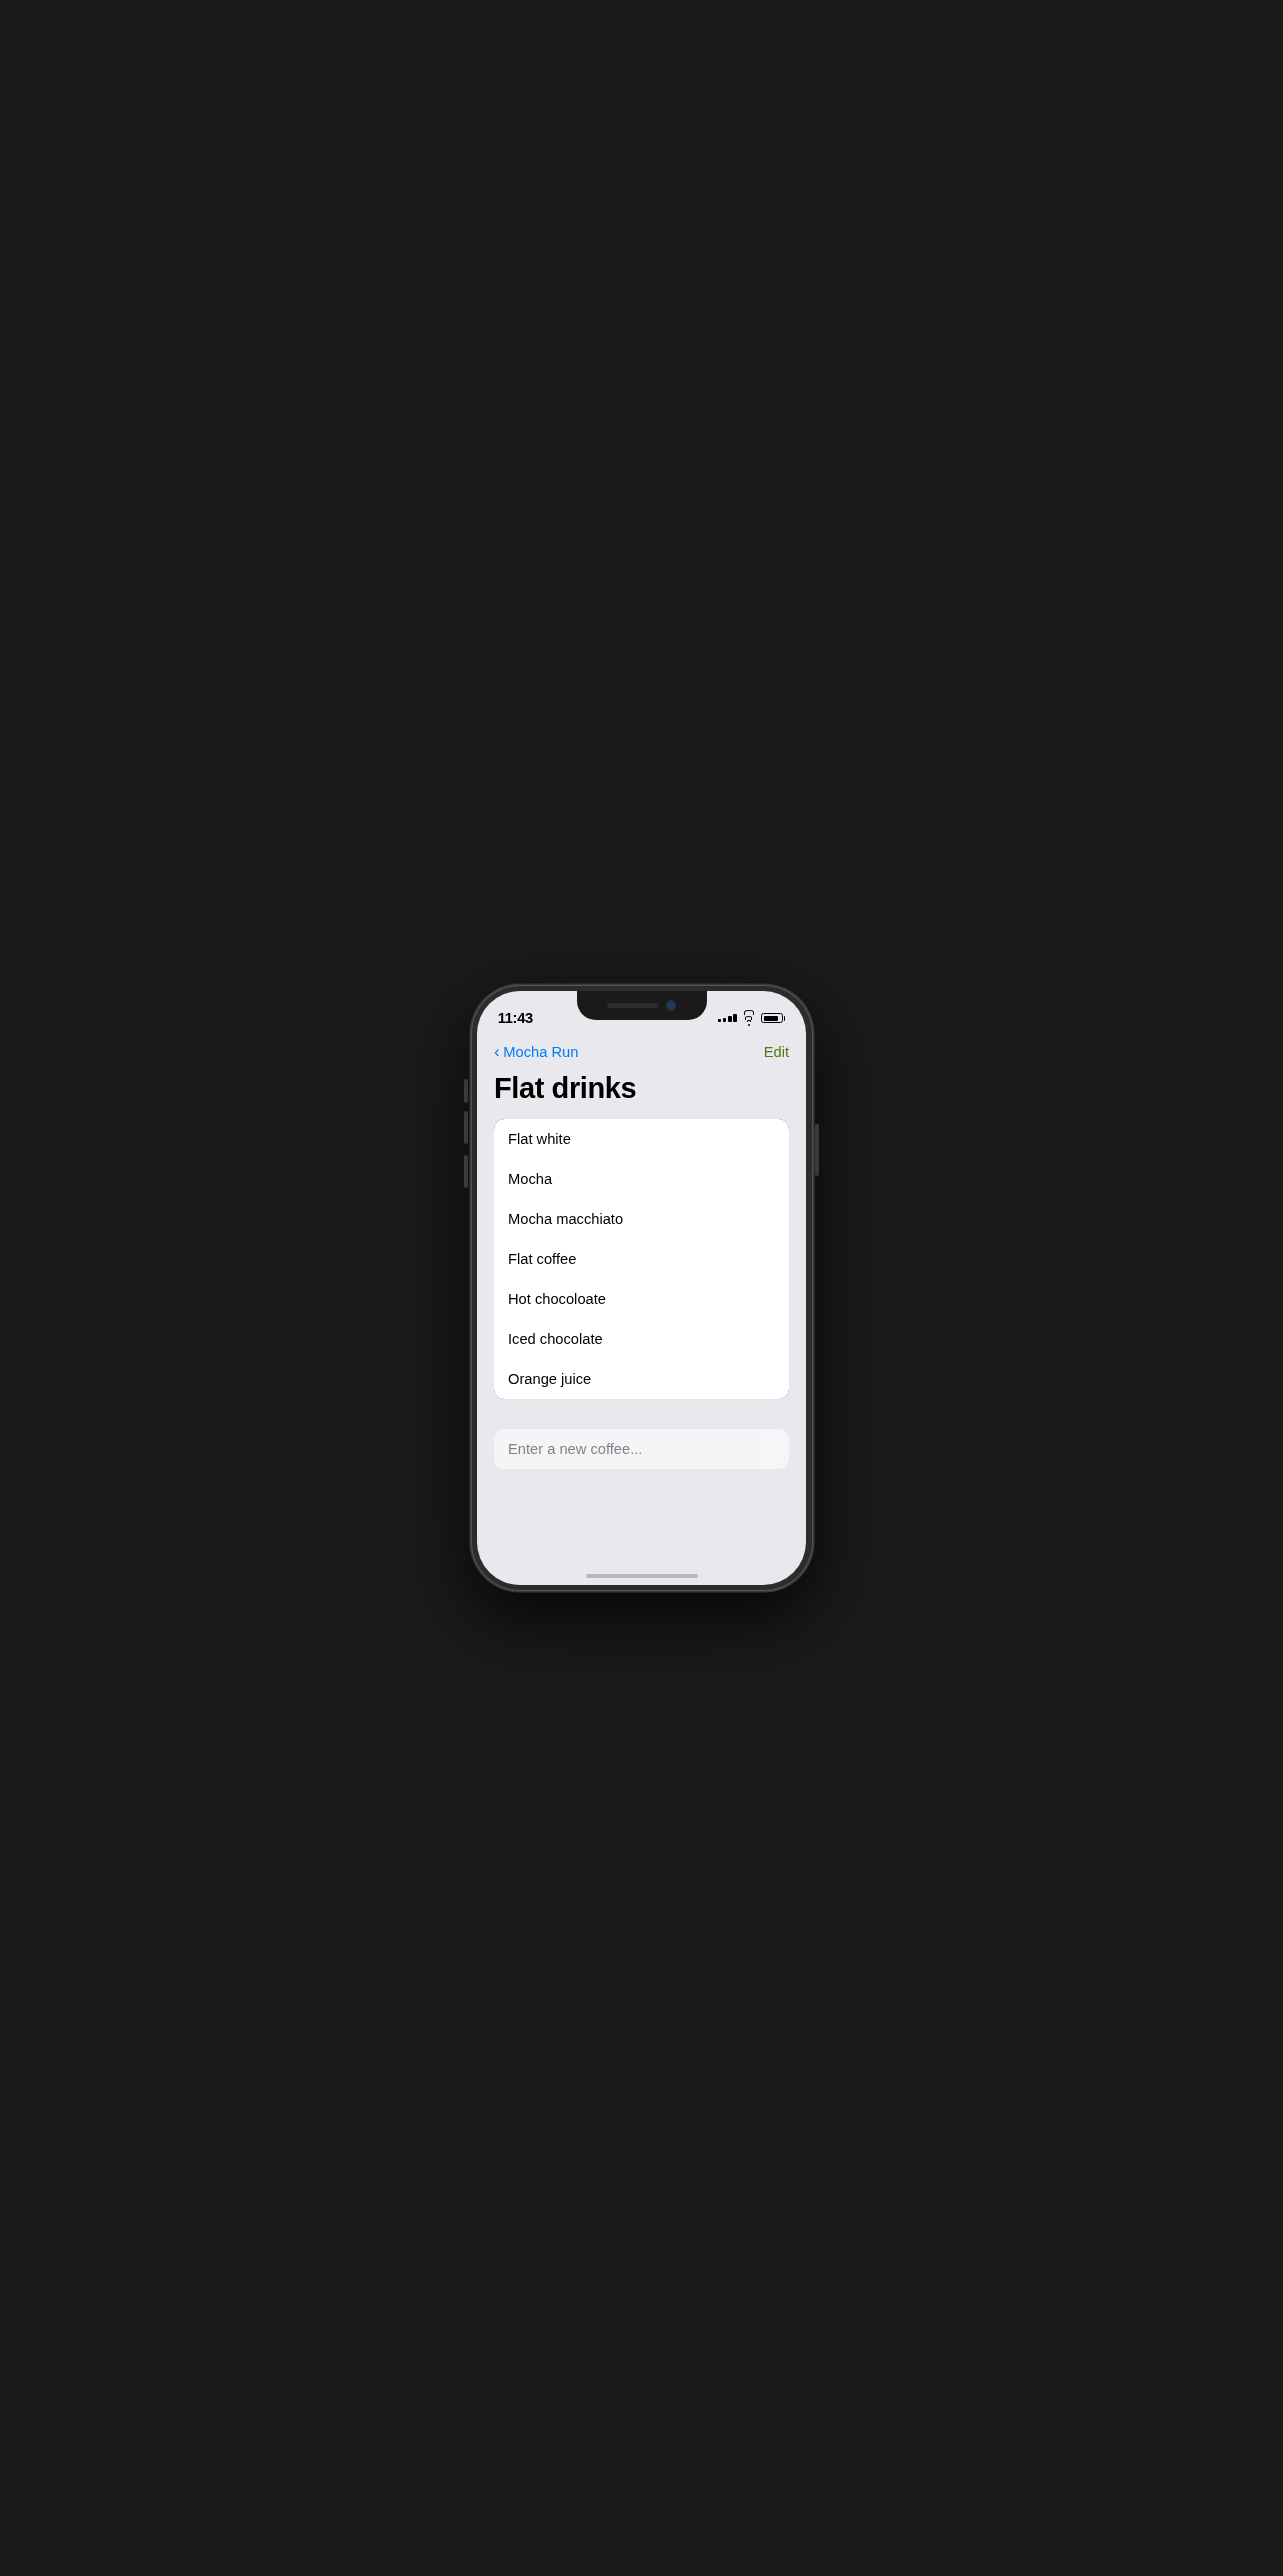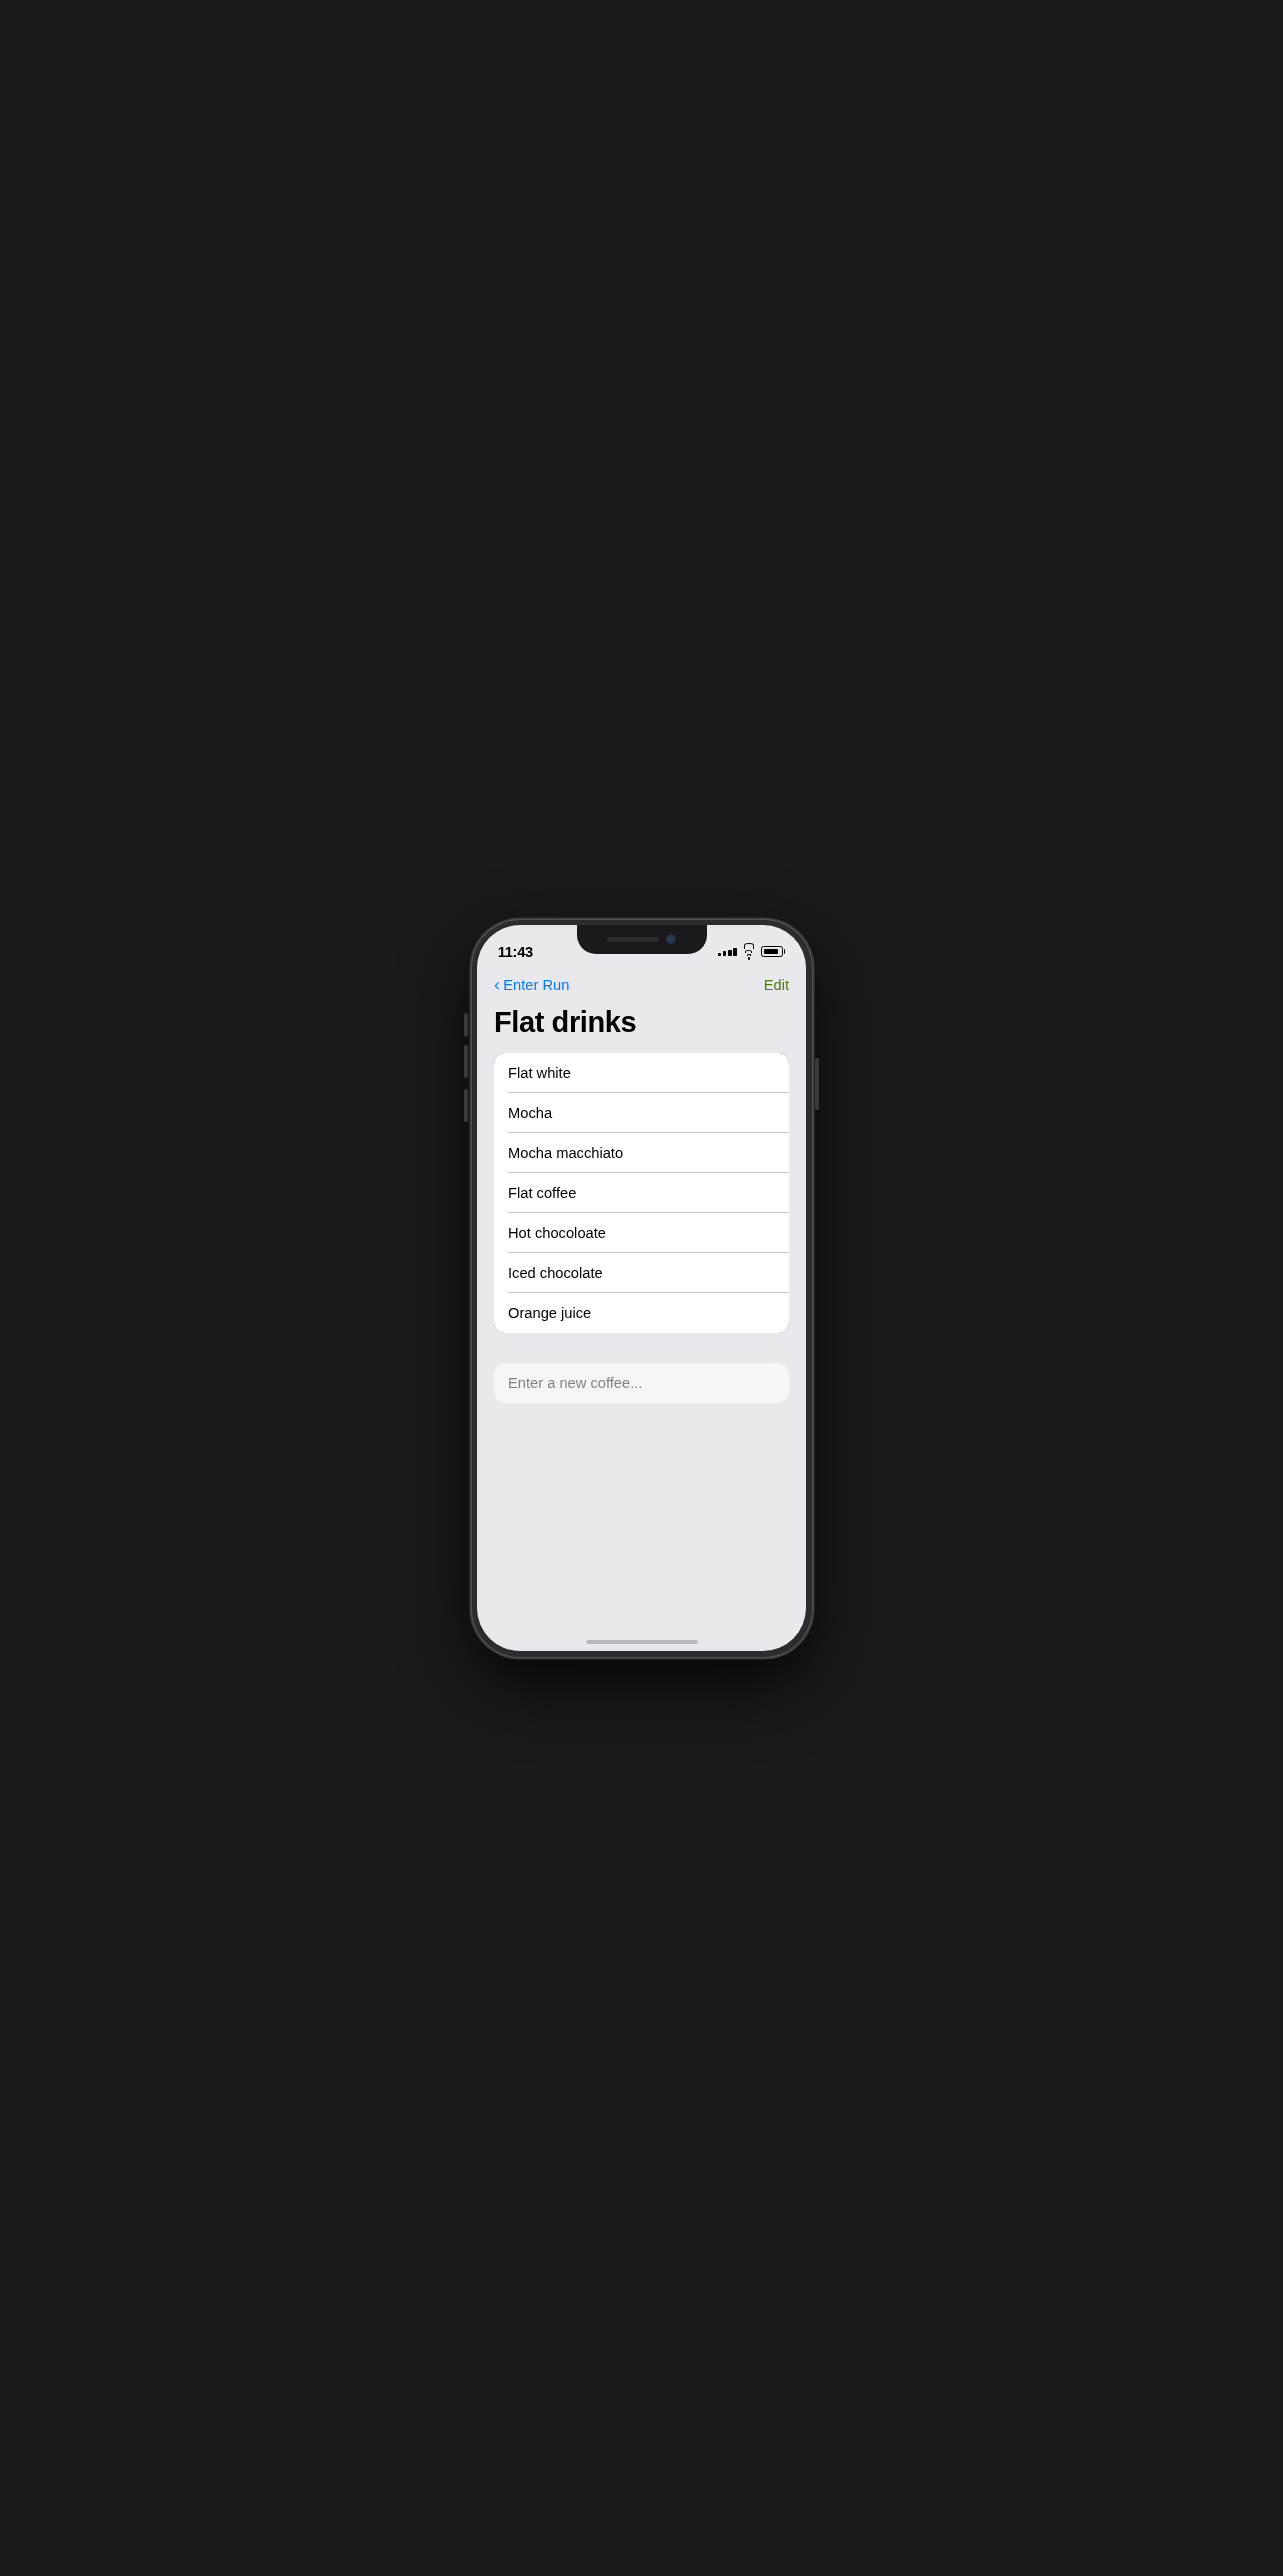--- a/index.html
+++ b/index.html
@@ -8,21 +8,21 @@
       background: #1a1a1a;
       display: flex;
       justify-content: center;
       align-items: center;
       min-height: 100vh;
       font-family: -apple-system, BlinkMacSystemFont, 'SF Pro Display', 'Helvetica Neue', sans-serif;
     }
 
     .phone-outer {
       width: 340px;
-      height: 737px;
+      height: 604px;
       background: #2c2c2e;
       border-radius: 48px;
       padding: 5.2px;
       box-shadow:
         0 0 0 0.9px #555,
         0 0 0 2.6px #3a3a3a,
         0 26px 69px rgba(0,0,0,0.8);
       position: relative;
     }
 
@@ -308,21 +308,21 @@
           <div class="battery-cap"></div>
         </div>
       </div>
     </div>
 
     <div class="screen-content">
 
       <div class="nav-bar">
         <div class="nav-back">
           <span class="chevron-icon">‹</span>
-          <span>Enter Run</span>
+          <span>Mocha Run</span>
         </div>
         <div class="nav-edit">Edit</div>
       </div>
 
       <h1 class="page-title">Flat drinks</h1>
 
       <div class="list-container">
         <div class="list-item">
           <span>Flat white</span>
         </div>

